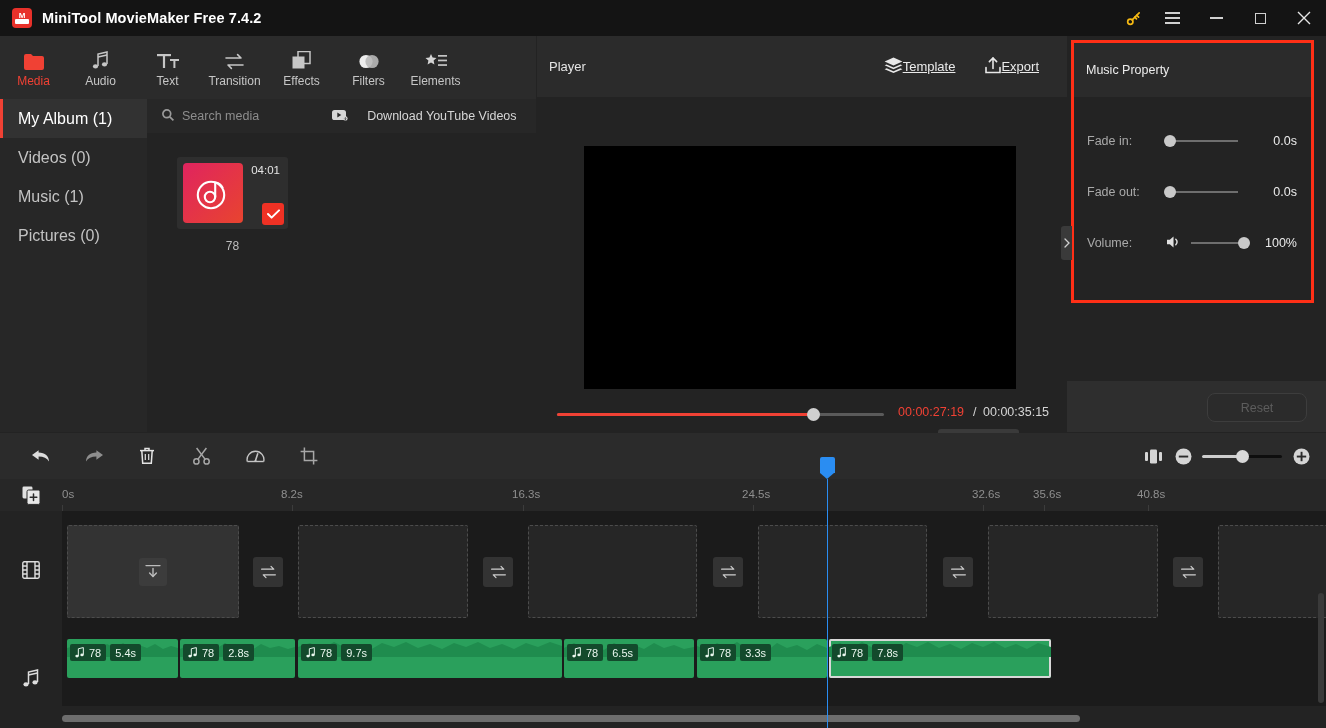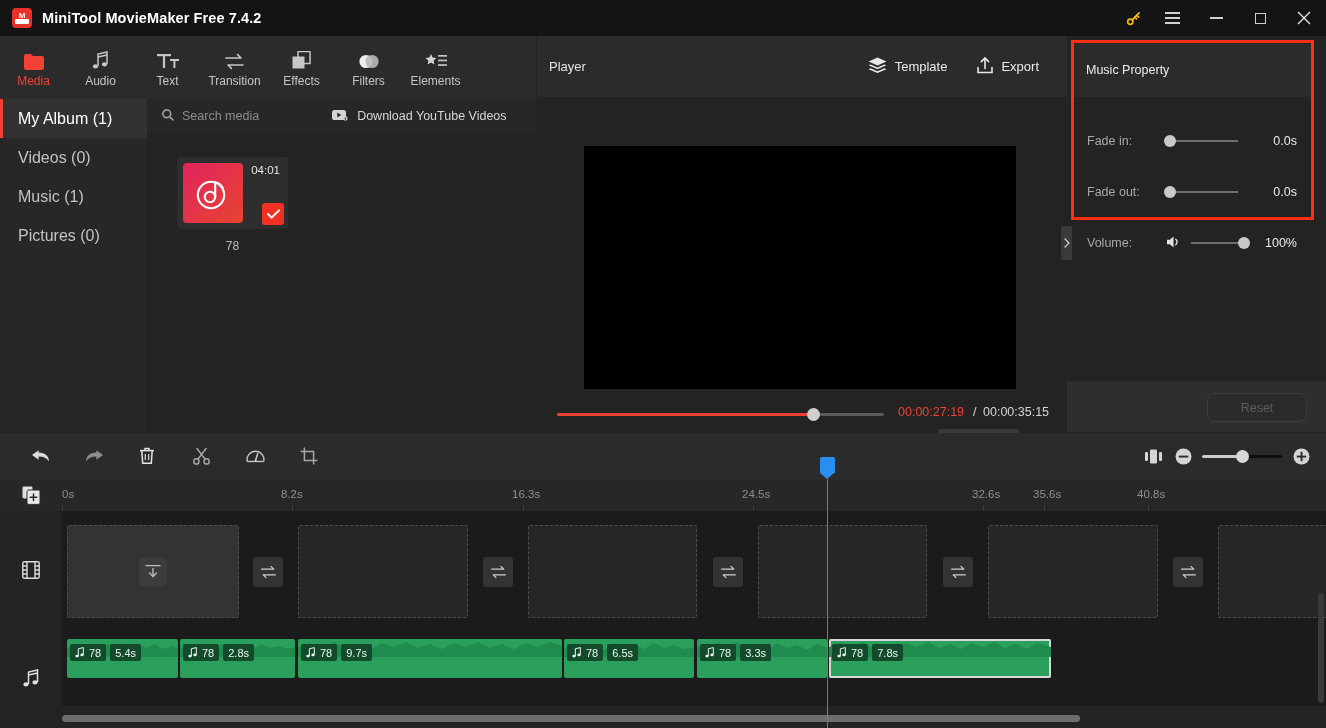--- a/index.html
+++ b/index.html
@@ -62,21 +62,21 @@
     font-size:16px; color:#c3c3c3; cursor:pointer; position:relative;
   }
   .lib-item.active { background:#323232; color:#ffffff;}
   .lib-item.active:before{
     content:""; position:absolute; left:0; top:0; bottom:0; width:3px; background:#f04134;
   }
   .lib-main { position:absolute; left:147px; top:0; right:0; bottom:0; }
   .lib-bar { height:34px; display:flex; align-items:center; background:#272727; }
   .search-box { display:flex; align-items:center; gap:8px; margin-left:15px; cursor:text;}
   .search-box .sph { font-size:12.5px; color:#8d8d8d;}
-  .dl-yt { display:flex; align-items:center; gap:9px; margin-left:73px; cursor:pointer;}
+  .dl-yt { display:flex; align-items:center; gap:19px; margin-left:73px; cursor:pointer;}
   .dl-yt .lbl{ font-size:12.5px; color:#d6d6d6;}
   .lib-grid { display:flex; gap:16px; padding:24px 0 0 30px;}
   .import-cell { width:125px; }
   .import-box {
     width:125px; height:72px; border:1.5px dashed #5c5c5c; border-radius:3px;
     display:flex; align-items:center; justify-content:center; cursor:pointer;
   }
   .cell-cap { text-align:center; font-size:12px; color:#bdbdbd; margin-top:10px;}
   .media-cell { width:111px;}
   .media-thumb {
@@ -92,21 +92,21 @@
   .media-check {
     position:absolute; right:4px; bottom:4px; width:22px; height:22px; border-radius:3px;
     background:#ef3124; display:flex; align-items:center; justify-content:center;
     color:#fff; font-size:13px; cursor:pointer;
   }
 
   
   .player { position:absolute; left:537px; top:36px; width:530px; height:396px; background:#232323;}
   .player-head { height:61px; background:#2b2b2b; display:flex; align-items:center;}
   .player-head .ttl { margin-left:12px; font-size:13px; color:#e4e4e4;}
-  .phbtn { display:flex; align-items:center; gap:8px; cursor:pointer; font-size:13px; color:#eaeaea;}
+  .phbtn { display:flex; align-items:center; gap:0; cursor:pointer; font-size:13px; color:#eaeaea;text-decoration:underline;}
   .phbtn.tpl { margin-left:auto; }
   .phbtn.exp { margin-left:30px; margin-right:28px;}
   .stage { position:absolute; left:0; top:61px; width:530px; height:303px; background:#232323;}
   .video-area {
     position:absolute; left:47px; top:49px; width:432px; height:243px; background:#000;
   }
   .seek-row { position:absolute; left:12px; top:364px; width:530px; height:28px; display:flex; align-items:center;}
   .seek-track {
     position:absolute; left:8px; top:13px; width:327px; height:3px; background:#5a5a5a; border-radius:2px;
   }
@@ -126,21 +126,21 @@
   .ratio {
     position:absolute; left:401px; top:1px; width:81px; height:22px; background:#3a3a3a;
     border-radius:3px; display:flex; align-items:center; cursor:pointer;
   }
   .ratio .lb { font-size:12px; color:#cfcfcf; margin-left:13px;}
   .ratio .cv { margin-left:auto; margin-right:8px; }
 
   
   .prop-col { position:absolute; left:1067px; top:36px; width:259px; height:396px; background:#232323;}
   .prop-card {
-    position:absolute; left:4px; top:4px; width:243px; height:180px;
+    position:absolute; left:4px; top:4px; width:243px; height:263px;
     border:3px solid #ff2f16; background:#232323;
   }
   .prop-head { height:54px; background:#2b2b2b; display:flex; align-items:center;}
   .prop-head .t { margin-left:12px; font-size:12.5px; color:#ededed;}
   .prop-row { position:absolute; left:0; width:100%; height:24px; display:flex; align-items:center;}
   .prop-row .lab { position:absolute; left:13px; font-size:12.5px; color:#a9a9a9;}
   .ptrack { position:absolute; left:96px; top:11px; width:68px; height:2px; background:#6e6e6e;}
   .pknob { position:absolute; top:-5px; width:12px; height:12px; border-radius:50%; background:#c9c9c9; cursor:pointer;}
   .pval { position:absolute; right:14px; font-size:12.5px; color:#ebebeb;}
   .collapse-tab {

